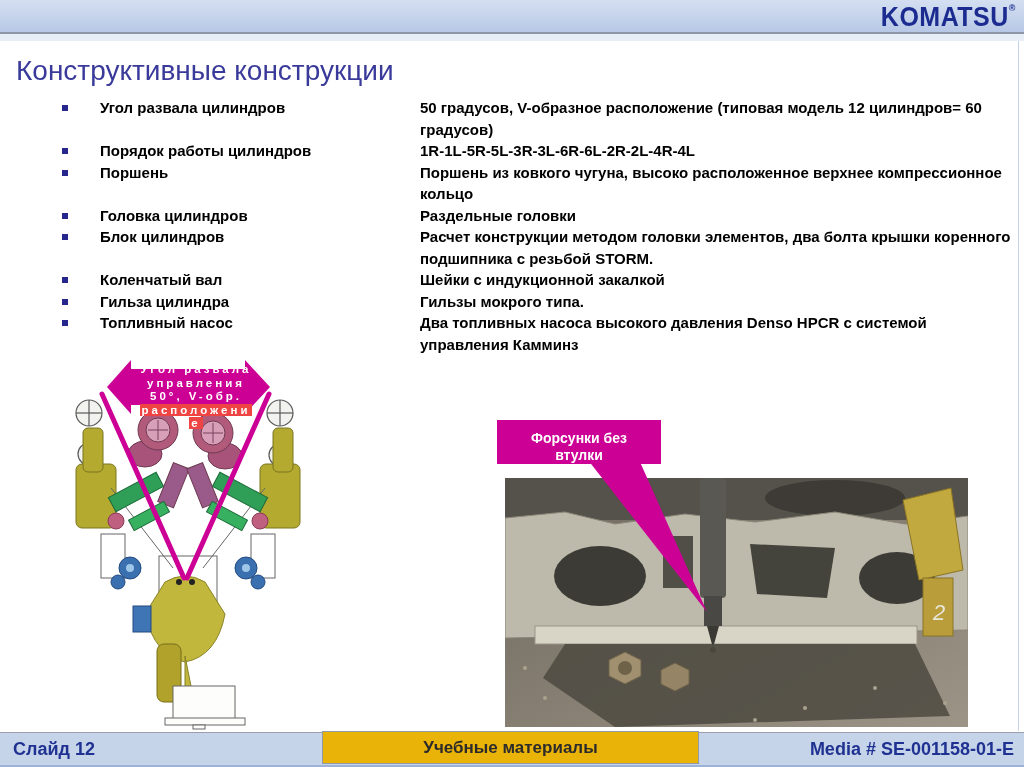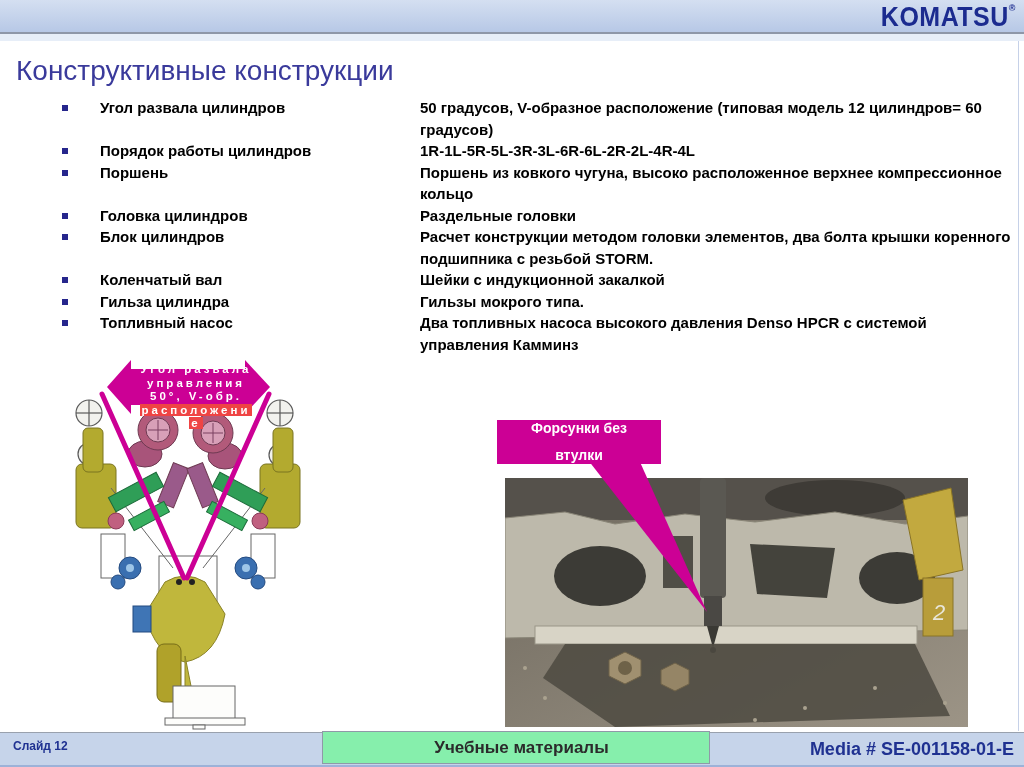--- a/index.html
+++ b/index.html
@@ -29,36 +29,36 @@
   .diagram { position:absolute; left:73px; top:356px; width:230px; height:374px; }
   .diagram svg { position:absolute; left:0; top:0; }
   .diagram-label { position:absolute; left:8px; top:7px; width:230px; text-align:center;
                    color:#fff; font-weight:bold; font-size:11.5px; line-height:13.5px;
                    letter-spacing:3px; z-index:3; }
   .diagram-label .chip { background:#ef4444; padding:0 2px; }
 
   
   .callout { position:absolute; left:497px; top:420px; width:164px; height:44px;
              background:#cc0095; color:#fff; font-weight:bold; font-size:14px;
-             line-height:17px; display:flex; flex-direction:column; justify-content:space-between;
+             line-height:17px; display:flex; flex-direction:column; justify-content:flex-end;
              text-align:center; z-index:6; }
   .pointer-svg { position:absolute; left:497px; top:420px; z-index:5; }
   .photo { position:absolute; left:505px; top:478px; width:463px; height:249px; z-index:1; }
 
   .right-edge { position:absolute; right:5px; top:41px; bottom:36px; width:1px; background:#c6d1e8; }
 
   
   .footer-line { position:absolute; left:0; right:0; top:732px; height:1px; background:#99a1ad; }
   .footer-bar { position:absolute; left:0; right:0; top:733px; height:34px;
                 background:#c6d4ea; border-bottom:2px solid #9db2d8; box-sizing:border-box; }
-  .slide-num { position:absolute; left:13px; top:739px; font-size:12px; font-weight:bold; color:#1f3191; }
+  .slide-num { position:absolute; left:13px; top:739px; font-size:18px; font-weight:bold; color:#1f3191; }
   .media { position:absolute; right:10px; top:739px; font-size:18px; font-weight:bold; color:#1f3191; }
   .center-box { position:absolute; left:322px; top:731px; width:375px; height:31px;
-                background:#86efac; border:1px solid #8f99a8; display:flex; align-items:center;
-                justify-content:center; font-size:17px; font-weight:bold; color:#2b2b2b; z-index:7;padding-left:11px; }
+                background:#eab308; border:1px solid #8f99a8; display:flex; align-items:center;
+                justify-content:center; font-size:17px; font-weight:bold; color:#2b2b2b; z-index:7; }
 </style>
 </head>
 <body>
 
 <div class="slide">
 
   <div class="hdr-band"></div>
   <div class="hdr-line"></div>
   <div class="hdr-strip"></div>
   <div class="logo"><span>KOMATSU</span><sup>®</sup></div>

